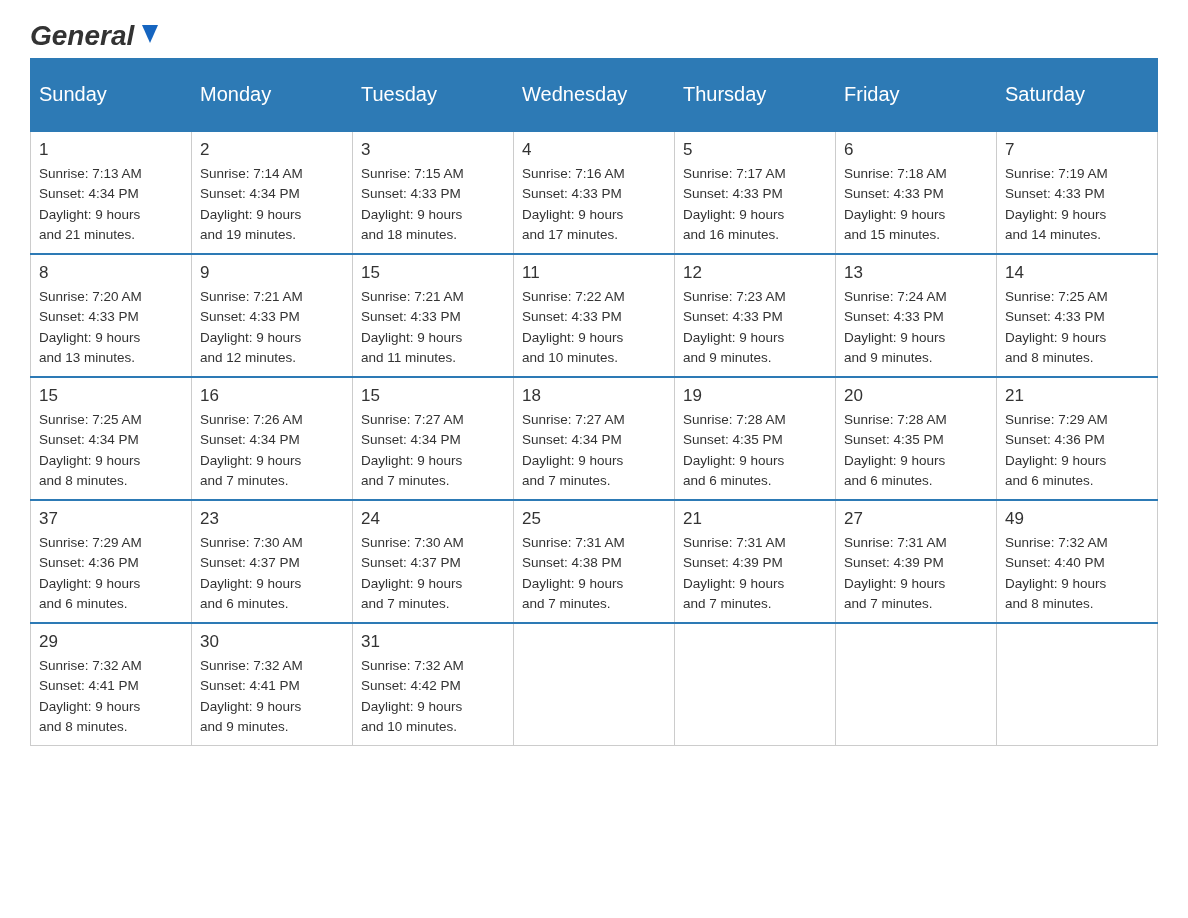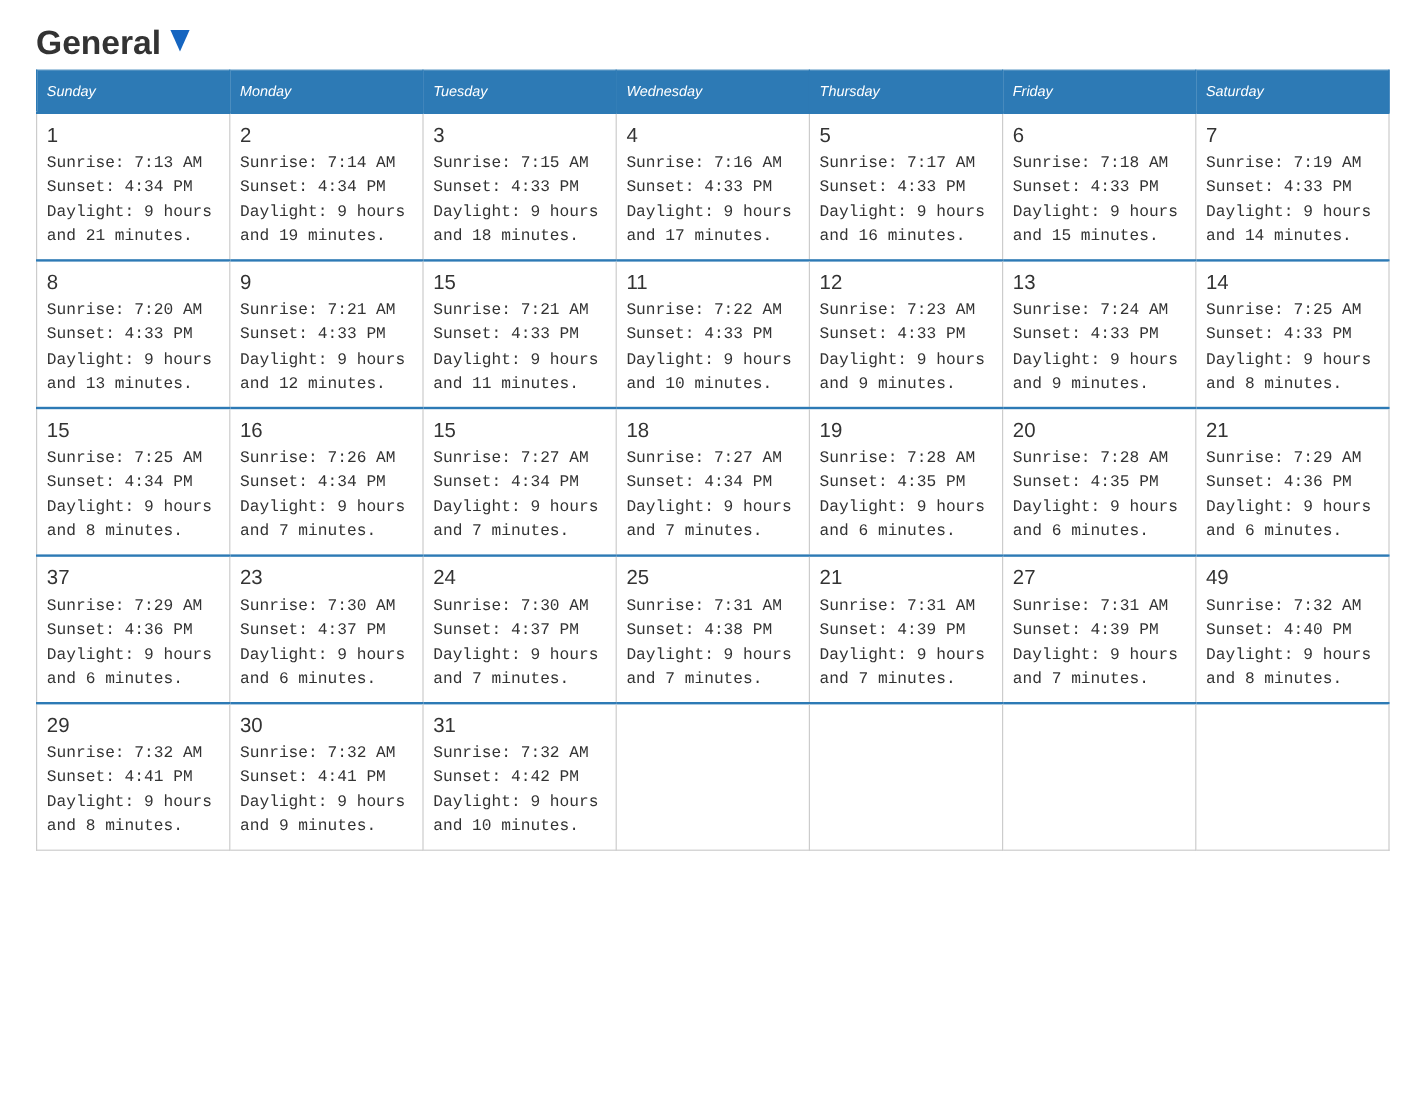--- a/index.html
+++ b/index.html
@@ -17,20 +17,21 @@
       margin-bottom: 10px;
     }
     .logo {
       display: flex;
       flex-direction: column;
       align-items: flex-start;
     }
     .logo-line {
       display: flex;
       align-items: center;
+      font-style: italic;
     }
     .logo-bottom {
       color: #1565c0;
       font-size: 22px;
       font-weight: bold;
       margin-top: -4px;
     }
     .title-block {
       text-align: right;
     }
@@ -46,26 +47,25 @@
       margin-top: 4px;
     }
     .calendar {
       width: 100%;
       border-collapse: collapse;
       margin-top: 10px;
     }
     .calendar th {
       background-color: #2d7ab5;
       color: #fff;
-      padding: 10px 8px;
-      font-size: 12px;
+      padding: 24px 8px;
+      font-size: 20px;
       font-weight: normal;
       text-align: left;
       border: 1px solid #2d7ab5;
-      font-style: italic;
     }
     .calendar td {
       vertical-align: top;
       padding: 8px 8px;
       border: 1px solid #ccc;
       font-size: 13.5px;
       color: #333;
       min-height: 90px;
       width: 14.28%;
     }
@@ -73,21 +73,20 @@
       border-top: 2px solid #2d7ab5;
     }
     .calendar td .day-num {
       font-size: 17px;
       font-weight: normal;
       display: block;
       margin-bottom: 4px;
     }
     .calendar td .info {
       line-height: 1.5;
-      font-family: Liberation Mono, monospace;
     }
     .empty-cell {
       background: #fff;
     }
   </style>
 </head>
 <body>
 
 <div class="header">
   <div class="logo">

